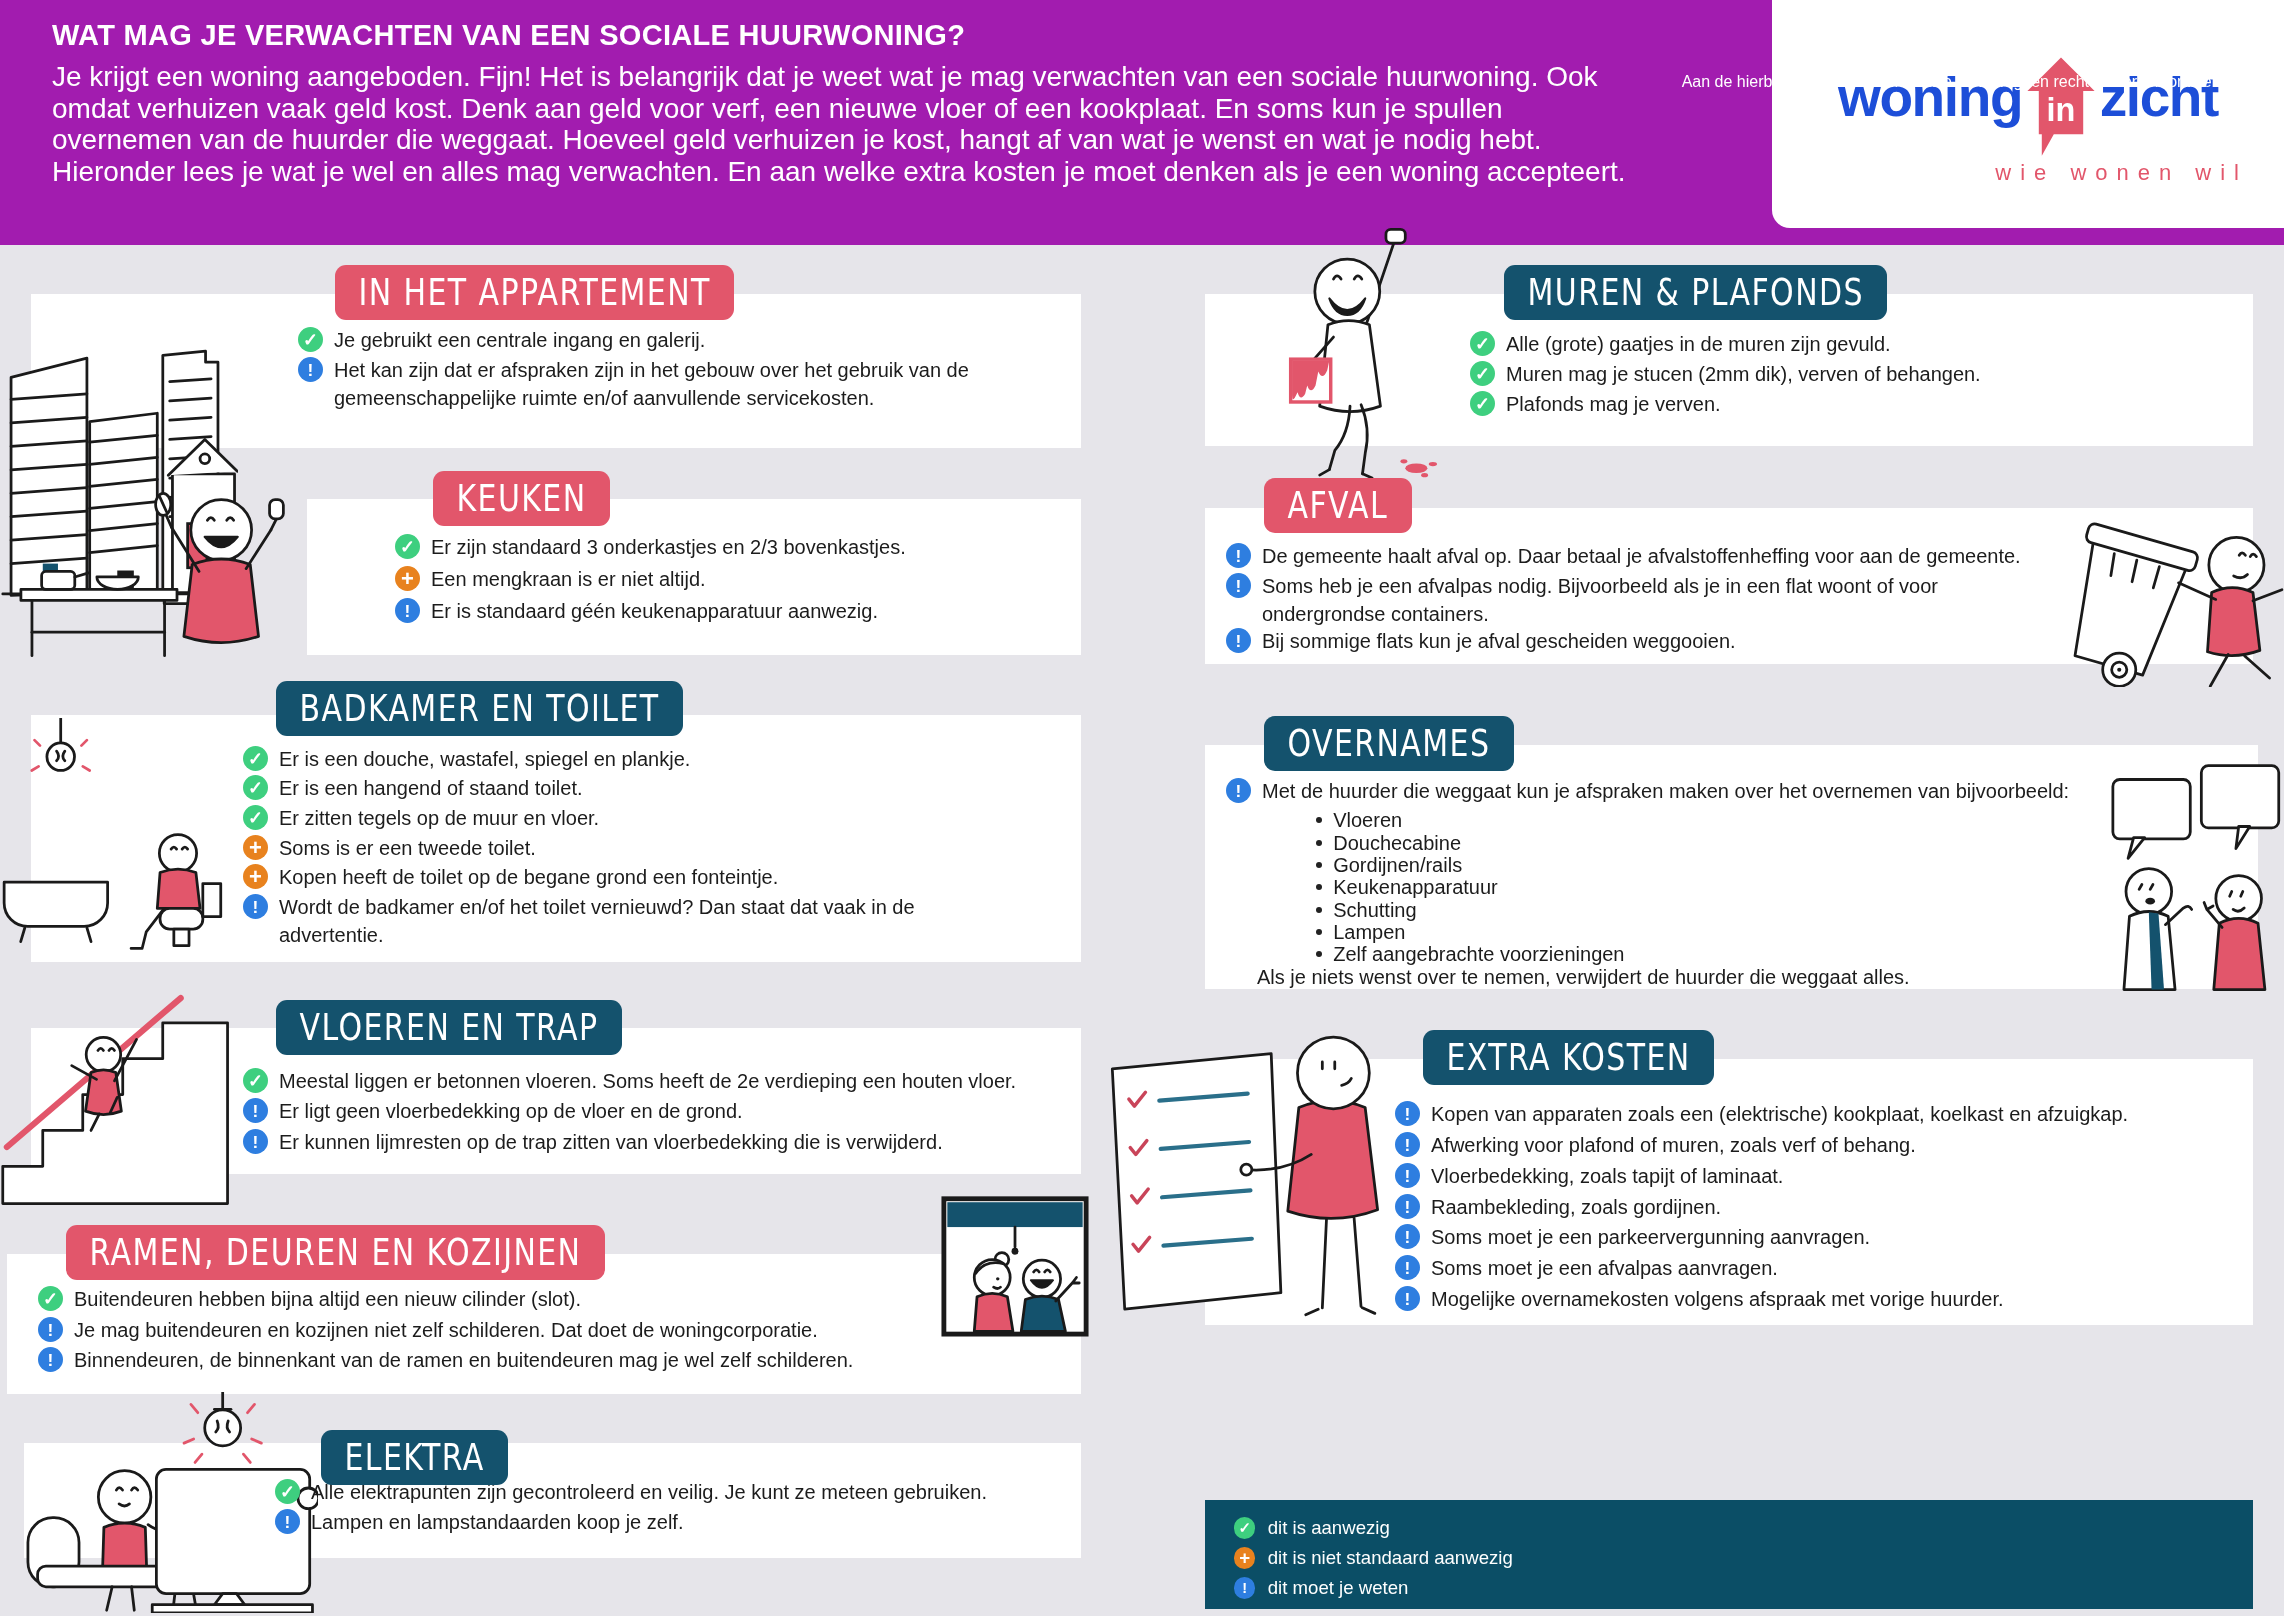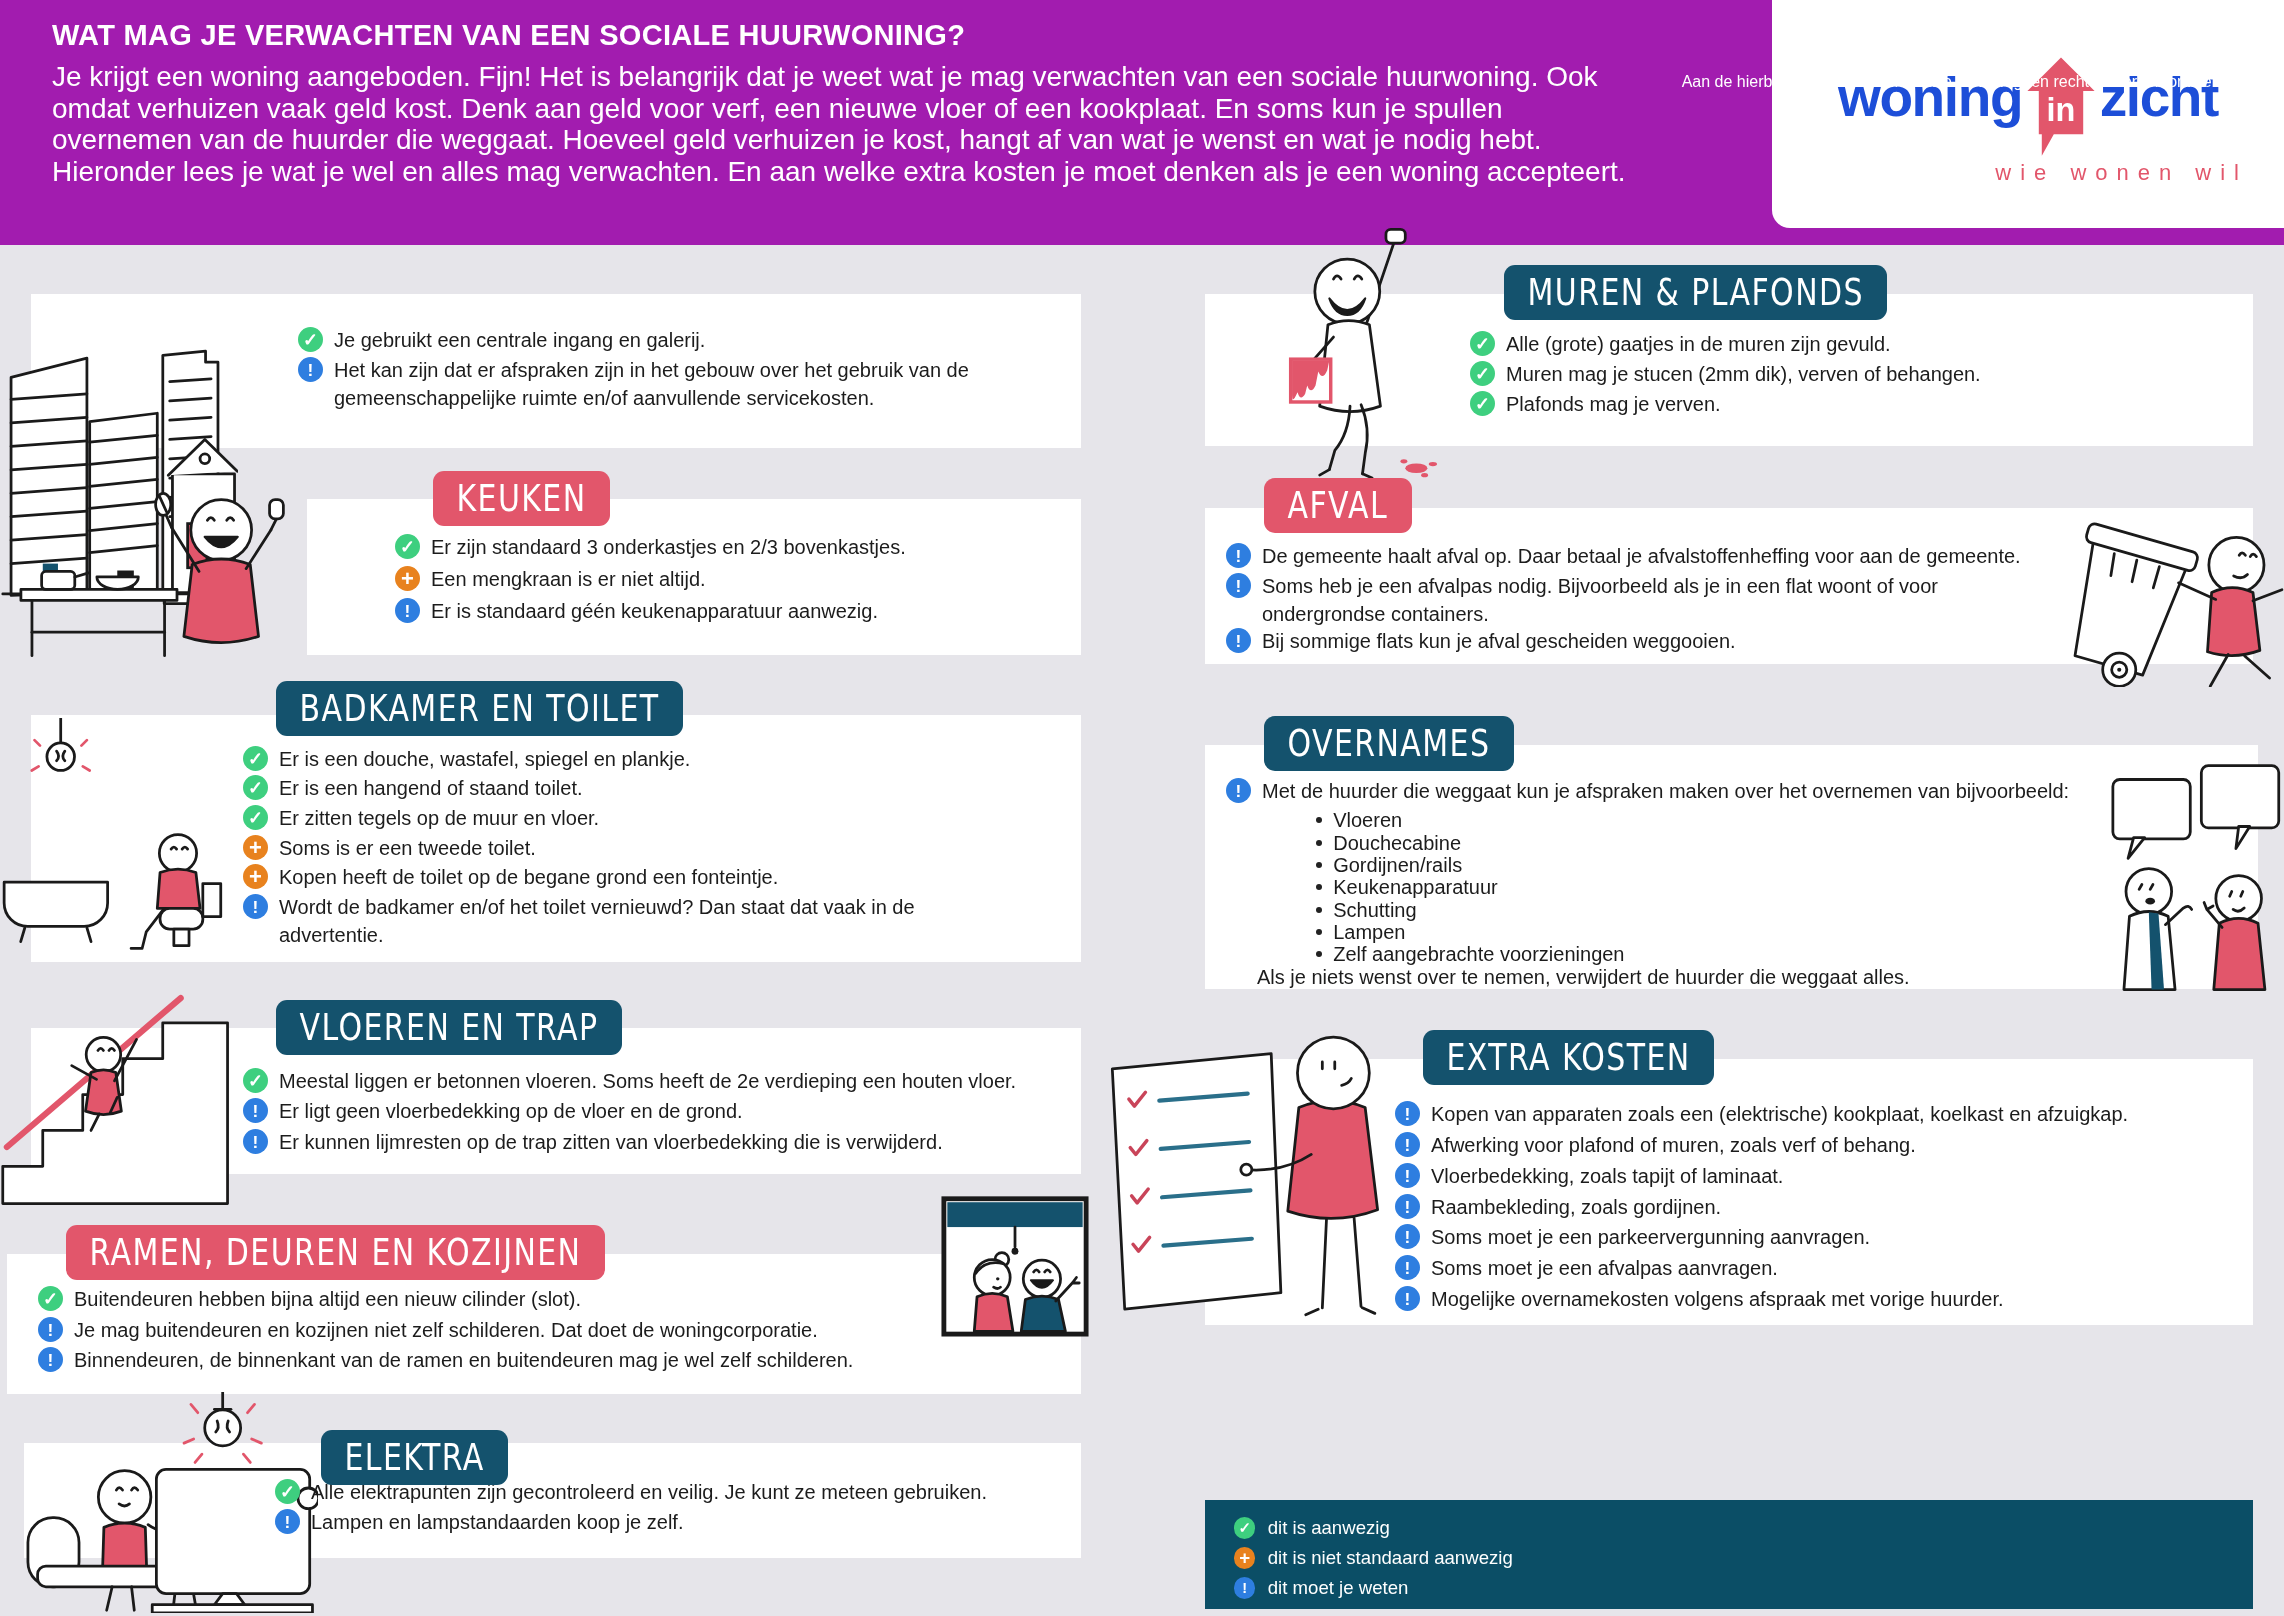--- a/index.html
+++ b/index.html
@@ -81,20 +81,23 @@
   <div class="card" style="left:307px;top:499px;width:774px;height:156px"></div>
   <div class="card" style="left:31px;top:715px;width:1050px;height:247px"></div>
   <div class="card" style="left:31px;top:1028px;width:1050px;height:146px"></div>
   <div class="card" style="left:7px;top:1254px;width:1074px;height:140px"></div>
   <div class="card" style="left:23.5px;top:1443px;width:1057px;height:115px"></div>
   <div class="card" style="left:1205px;top:294px;width:1048px;height:152px"></div>
   <div class="card" style="left:1205px;top:508px;width:1048px;height:156px"></div>
   <div class="card" style="left:1205px;top:745px;width:1053px;height:244px"></div>
   <div class="card" style="left:1205px;top:1059px;width:1048px;height:266px"></div>
 
+  <div class="badge red" style="left:335px;top:265px">
+      <span class="bt">IN HET APPARTEMENT</span>
+    </div>
   <div class="badge red" style="left:433px;top:471px">
       <span class="bt">KEUKEN</span>
     </div>
   <div class="badge teal" style="left:276px;top:681px">
       <span class="bt">BADKAMER EN TOILET</span>
     </div>
   <div class="badge teal" style="left:276px;top:1000px">
       <span class="bt">VLOEREN EN TRAP</span>
     </div>
   <div class="badge red" style="left:66px;top:1225px">

